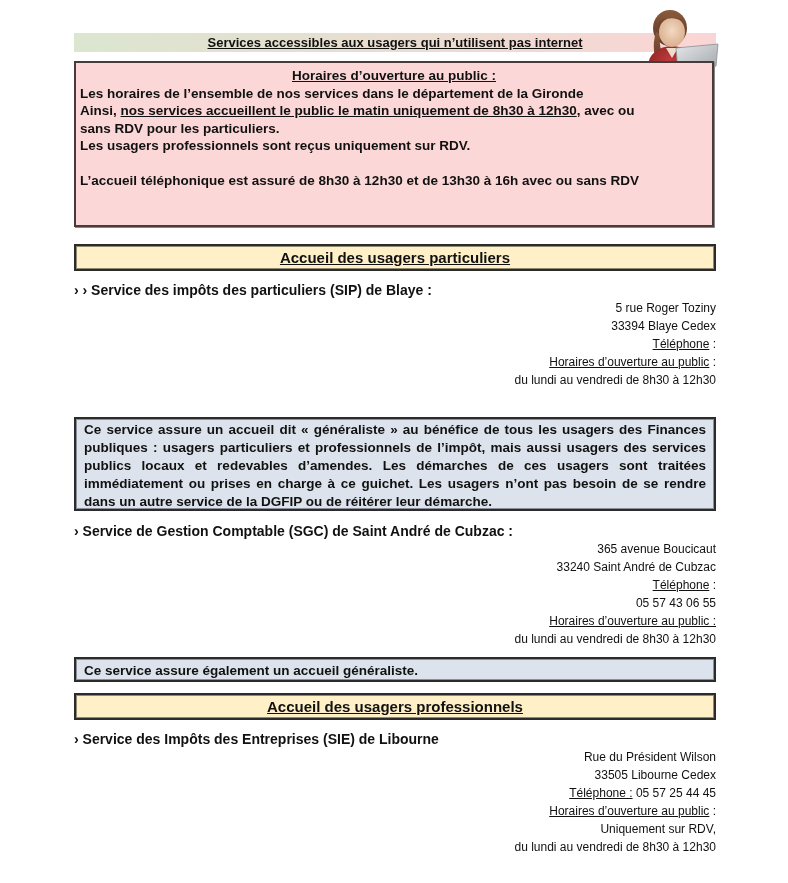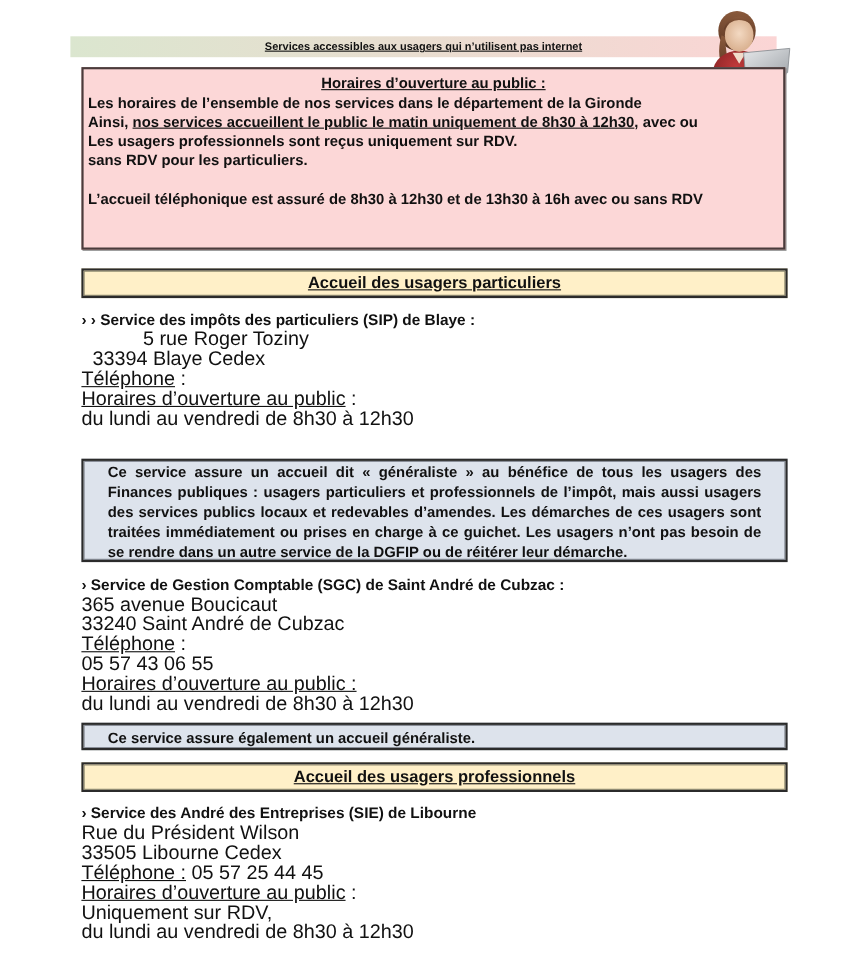--- a/index.html
+++ b/index.html
@@ -14,27 +14,27 @@
       overflow: hidden;
       font-family: "Liberation Sans", "DejaVu Sans", sans-serif;
       color: #111;
       font-size: 14px;
     }
     .u { text-decoration: underline; }
 
     
     .top-banner {
       position: absolute;
-      left: 64px;
+      left: 74px;
       top: 33px;
       width: 642px;
       height: 19px;
       background: linear-gradient(to right, #dbe6cf 0%, #e9ddd0 50%, #fbd5d5 100%);
       text-align: center;
-      font-size: 10px;
+      font-size: 13px;
       line-height: 19px;
       font-weight: bold;
     }
     .avatar {
       position: absolute;
       left: 636px;
       top: 4px;
       width: 86px;
       height: 84px;
     }
@@ -78,38 +78,38 @@
     .service-title {
       position: absolute;
       left: 74px;
       font-size: 14px;
       font-weight: bold;
     }
     .address-block {
       position: absolute;
       left: 74px;
       width: 642px;
-      text-align: left;
-      font-size: 18px;
+      text-align: right;
+      font-size: 12px;
       line-height: 18px;
     }
 
     
     .info-box {
       position: absolute;
       left: 74px;
       width: 642px;
       background: #dde3ec;
       border: 2px solid #2b2b2b;
       box-shadow: inset 0 0 0 1px #8a8f99;
       box-sizing: border-box;
       font-size: 13.5px;
       font-weight: bold;
       line-height: 18px;
-      padding: 2px 22px;
+      padding: 2px 8px;
       text-align: justify;
     }
   </style>
 </head>
 <body>
 
 <div class="top-banner">
   <span class="u">Services accessibles aux usagers qui n’utilisent pas internet</span>
 </div>
 
@@ -153,22 +153,22 @@
 </div>
 
 <div class="pink-box">
   <div class="center">
     <span class="u">Horaires d’ouverture au public :</span>
   </div>
   <div>Les horaires de l’ensemble de nos services dans le département de la Gironde</div>
   <div style="white-space:nowrap;">
     <span>Ainsi, </span><span class="u">nos services accueillent le public le matin uniquement de 8h30 à 12h30</span><span>, avec ou</span>
   </div>
+  <div>sans RDV pour les particuliers.</div>
   <div>Les usagers professionnels sont reçus uniquement sur RDV.</div>
-  <div>sans RDV pour les particuliers.</div>
   <div class="gap"></div>
   <div style="white-space:nowrap;">L’accueil téléphonique est assuré de 8h30 à 12h30 et de 13h30 à 16h avec ou sans RDV</div>
 </div>
 
 <div class="section-header" style="top:244px;">
   <span class="u">Accueil des usagers particuliers</span>
 </div>
 
 <div class="service-title" style="top:282px;">› › Service des impôts des particuliers (SIP) de Blaye :</div>
 <div class="address-block" style="top:299px;">
@@ -194,21 +194,21 @@
 </div>
 
 <div class="info-box" style="top:657px; height:25px; line-height:19px;">
   <span>Ce service assure également un accueil généraliste.</span>
 </div>
 
 <div class="section-header" style="top:693px;">
   <span class="u">Accueil des usagers professionnels</span>
 </div>
 
-<div class="service-title" style="top:731px;">› Service des André des Entreprises (SIE) de Libourne</div>
+<div class="service-title" style="top:731px;">› Service des Impôts des Entreprises (SIE) de Libourne</div>
 <div class="address-block" style="top:748px;">
   <div>Rue du Président Wilson</div>
   <div>33505 Libourne Cedex</div>
   <div><span class="u">Téléphone :</span><span> 05 57 25 44 45</span></div>
   <div><span class="u">Horaires d’ouverture au public</span><span> :</span></div>
   <div>Uniquement sur RDV,</div>
   <div>du lundi au vendredi de 8h30 à 12h30</div>
 </div>
 
 </body></html>

